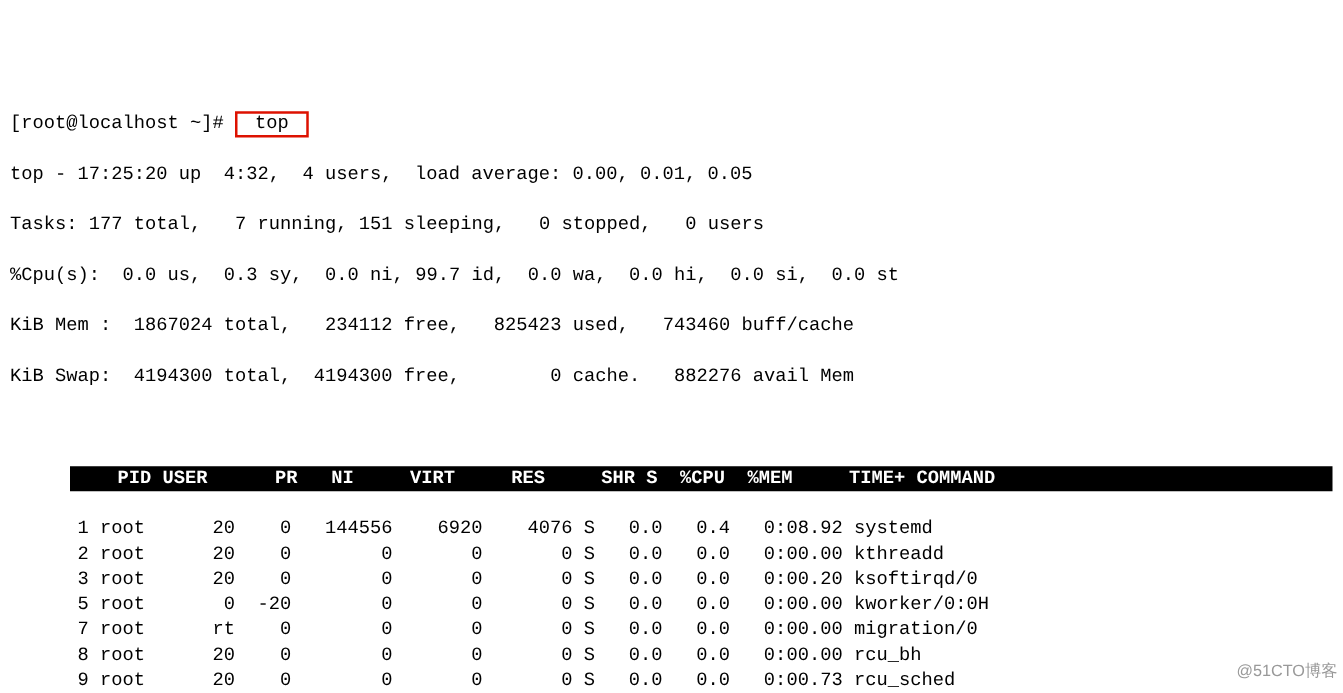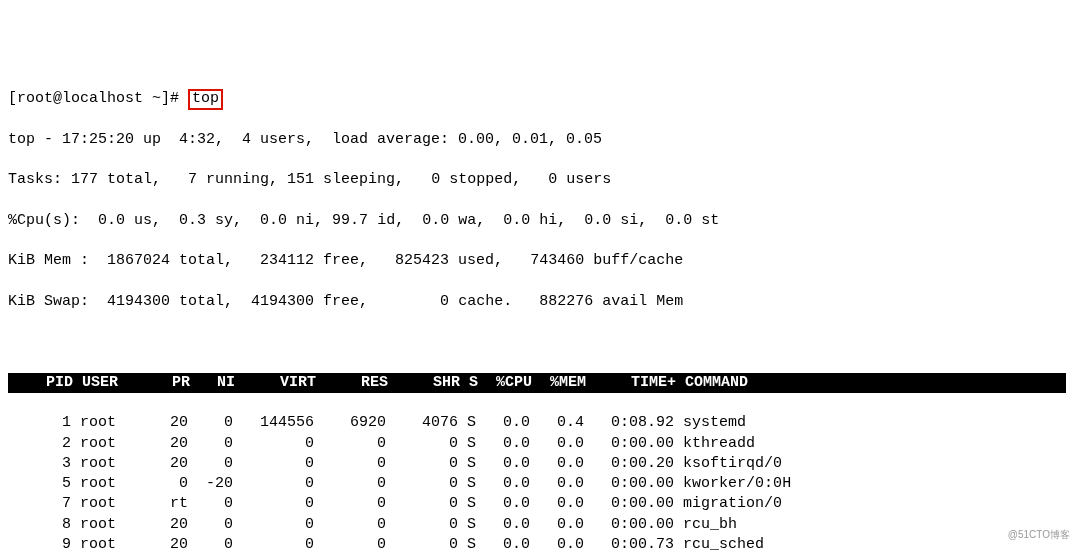--- a/index.html
+++ b/index.html
@@ -13,37 +13,38 @@
     white-space: pre;
     width: 1074px;
     box-sizing: border-box;
   }
   .prompt-line {
     white-space: pre;
   }
   .command-box {
     display: inline-block;
     border: 2px solid #d10;
-    padding: 0 2px;
+    padding: 0 14px;
     line-height: 1.1;
   }
   .bold { font-weight: normal; }
   .header-row {
     background: #000;
     color: #fff;
     font-weight: bold;
     white-space: pre;
     padding: 0 2px;
+    margin-left: 48px;
   }
   .row { white-space: pre; }
   .watermark {
     position: absolute;
     right: 4px;
     top: 528px;
-    font-size: 10px;
+    font-size: 13px;
     color: #999;
     font-family: sans-serif;
     white-space: nowrap;
   }
   #table-body .row { white-space: pre; }
 </style>
 </head>
 <body>
 
 

